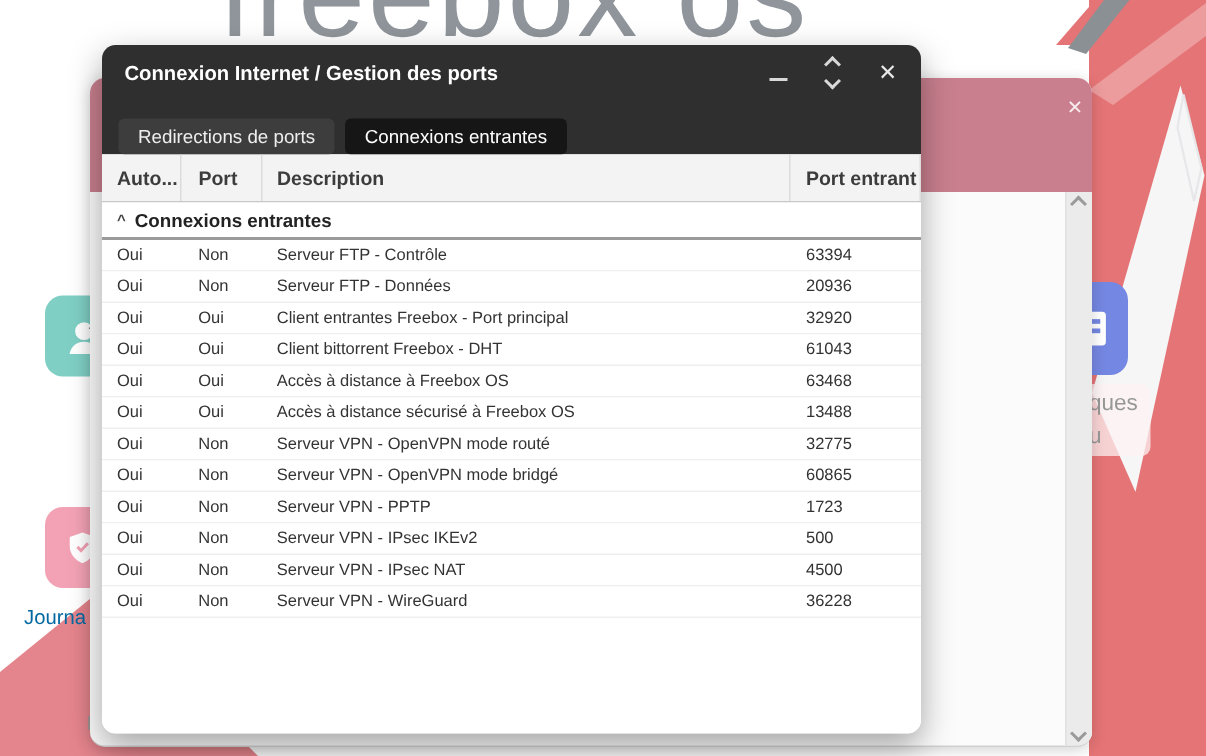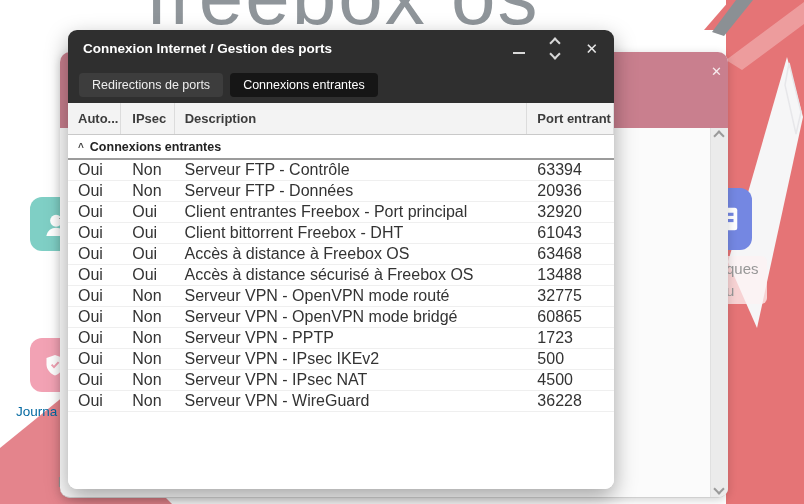--- a/index.html
+++ b/index.html
@@ -61,21 +61,21 @@
   .titlebar .title{font-size:13.5px;font-weight:bold;flex:1;}
   .win-controls{display:flex;align-items:center;gap:26px;}
   .ctl{cursor:pointer;display:flex;align-items:center;justify-content:center;}
   .minimize-bar{width:12px;height:2px;background:#d9d9d9;margin-top:9px;}
   .resize-stack{display:flex;flex-direction:column;gap:3px;align-items:center;}
   .chev{width:6px;height:6px;border:solid #d9d9d9;border-width:2px 2px 0 0;}
   .chev.up{transform:rotate(-45deg);}
   .chev.down{transform:rotate(135deg);}
   .close-x{color:#e8e8e8;font-size:15px;line-height:1;}
   .tabbar{
-    background:#2f2f2f;height:37px;display:flex;align-items:center;
+    background:#2f2f2f;height:37px;display:flex;align-items:flex-end;
     gap:7px;padding-left:11px;
   }
   .tab{
     font-size:12.5px;color:#eee;padding:5px 13px;border-radius:4px;
     cursor:pointer;white-space:nowrap;
   }
   .tab.inactive{background:#3d3d3d;}
   .tab.active{background:#161616;color:#fff;}
   
   .content{background:#fff;height:386px;display:flex;flex-direction:column;}
@@ -92,21 +92,21 @@
   .c-edit{width:28px;flex:1;}
   .group-row{
     display:flex;align-items:center;height:23px;flex:none;
     border-bottom:2px solid #9b9b9b;font-size:12.5px;font-weight:bold;color:#222;
     padding-left:10px;cursor:pointer;background:#fff;
   }
   .group-caret{font-size:10px;margin-right:6px;color:#444;transform:translateY(1px);}
   .tbody{flex:1;overflow:hidden;}
   .trow{
     display:flex;align-items:center;height:20px;border-bottom:1px solid #efefef;
-    font-size:16px;color:#333;background:#fff;
+    font-size:11px;color:#333;background:#fff;
   }
   .td{box-sizing:border-box;white-space:nowrap;overflow:hidden;}
   .edit-btn{cursor:pointer;display:flex;align-items:center;justify-content:center;width:28px;height:100%;}
   .edit-btn svg{display:block;}
 </style>
 </head>
 <body>
 
 <svg class="bg-svg" width="804" height="504" aria-hidden="true">
   <rect x="726" y="0" width="78" height="504" fill="#e57476"></rect>
@@ -189,21 +189,21 @@
 
   <div class="tabbar">
     <div class="tab inactive">Redirections de ports</div>
     <div class="tab active">Connexions entrantes</div>
   </div>
 
   <div class="content">
 
     <div class="thead">
       <div class="th c-auto">Auto...</div>
-      <div class="th c-actif">IPsec</div>
+      <div class="th c-actif">Port</div>
       <div class="th c-desc">Description</div>
       <div class="th c-port">Port entrant</div>
       <div class="th c-edit"></div>
     </div>
 
     <div class="group-row">
       <span class="group-caret">^</span>
       <span>Connexions entrantes</span>
     </div>
 

